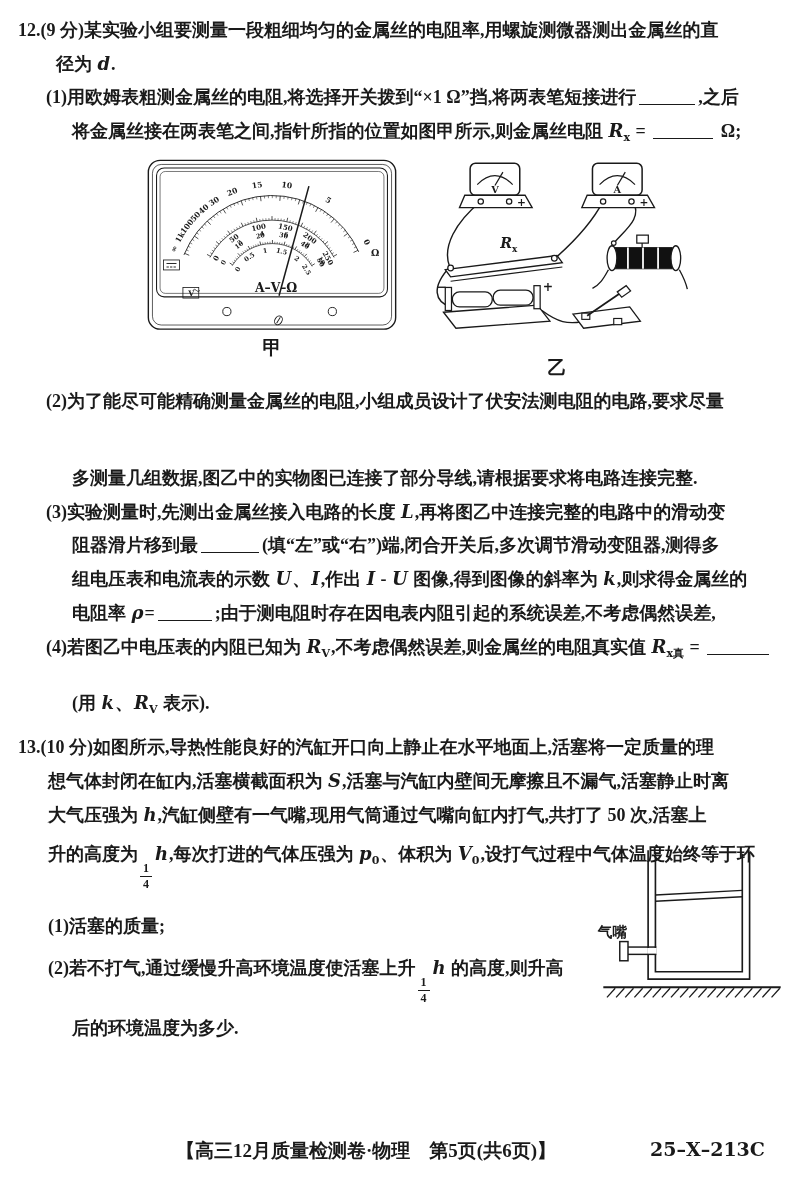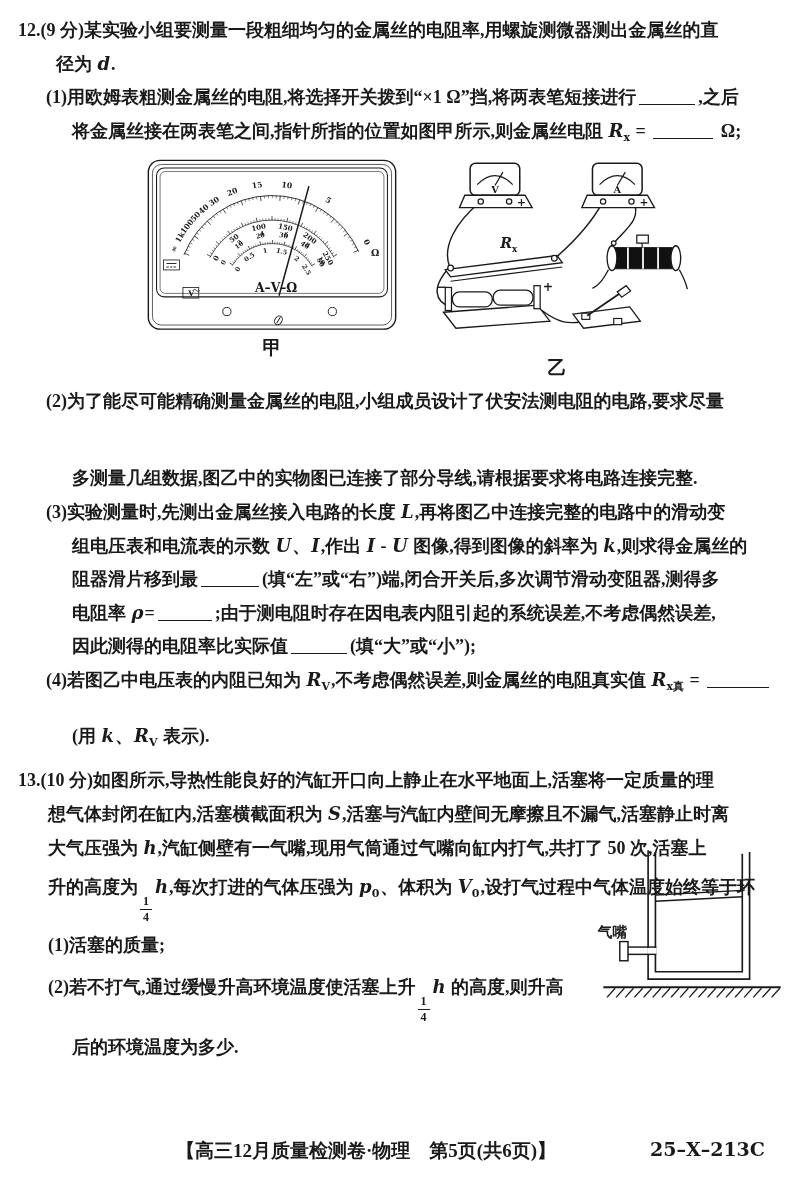--- a/index.html
+++ b/index.html
@@ -340,37 +340,36 @@
           </g>
         </svg>
         <div class="fig-cap">乙</div>
       </div>
     </div>
 
     <div>
         <div class="tline" style="padding-left: 28px;"><span>(2)为了能尽可能精确测量金属丝的电阻,小组成员设计了伏安法测电阻的电路,要求尽量</span></div>
         <div class="tline" style="padding-left: 54px; margin-top: 44px;"><span>多测量几组数据,图乙中的实物图已连接了部分导线,请根据要求将电路连接完整.</span></div>
         <div class="tline" style="padding-left: 28px;"><span>(3)实验测量时,先测出金属丝接入电路的长度 </span><span class="var">L</span><span>,再将图乙中连接完整的电路中的滑动变</span></div>
+        <div class="tline" style="padding-left: 54px;"><span>阻器滑片移到最</span><span class="blank" style="width: 58px;"></span><span>(填“左”或“右”)端,闭合开关后,多次调节滑动变阻器,测得多</span></div>
         <div class="tline" style="padding-left: 54px;"><span>组电压表和电流表的示数 </span><span class="var">U</span><span>、</span><span class="var">I</span><span>,作出 </span><span class="var">I</span><span> - </span><span class="var">U</span><span> 图像,得到图像的斜率为 </span><span class="var">k</span><span>,则求得金属丝的</span></div>
-        <div class="tline" style="padding-left: 54px;"><span>阻器滑片移到最</span><span class="blank" style="width: 58px;"></span><span>(填“左”或“右”)端,闭合开关后,多次调节滑动变阻器,测得多</span></div>
         <div class="tline" style="padding-left: 54px;"><span>电阻率 </span><span class="var">ρ</span><span>=</span><span class="blank" style="width: 54px;"></span><span>;由于测电阻时存在因电表内阻引起的系统误差,不考虑偶然误差,</span></div>
-        <div class="tline" style="padding-left: 54px;"><span>因此测得的电阻率比实际值</span><span class="blank" style="width: 56px;"></span><span>(填“大”或“小”);</span></div>
         <div class="tline" style="padding-left: 28px;"><span>(4)若图乙中电压表的内阻已知为 </span><span class="var">R<sub>V</sub></span><span>,不考虑偶然误差,则金属丝的电阻真实值 </span><span class="var">R<sub>x真</sub></span><span> = </span><span class="blank" style="width: 62px;"></span></div>
         <div class="tline" style="padding-left: 54px; margin-top: 16px;"><span>(用 </span><span class="var">k</span><span>、</span><span class="var">R<sub>V</sub></span><span> 表示).</span></div>
       </div>
 
     <div class="q13" style="margin-top:4px;">
         <div class="tline"><span>13.(10 分)如图所示,导热性能良好的汽缸开口向上静止在水平地面上,活塞将一定质量的理</span></div>
         <div class="tline" style="padding-left: 30px;"><span>想气体封闭在缸内,活塞横截面积为 </span><span class="var">S</span><span>,活塞与汽缸内壁间无摩擦且不漏气,活塞静止时离</span></div>
         <div class="tline" style="padding-left: 30px;"><span>大气压强为 </span><span class="var">h</span><span>,汽缸侧壁有一气嘴,现用气筒通过气嘴向缸内打气,共打了 50 次,活塞上</span></div>
         <div class="tline" style="padding-left: 30px; margin-top: 5px;"><span>升的高度为</span><span class="frac">
             <span class="num">1</span>
             <span class="den">4</span>
           </span><span class="var">h</span><span>,每次打进的气体压强为 </span><span class="var">p<sub>0</sub></span><span>、体积为 </span><span class="var">V<sub>0</sub></span><span>,设打气过程中气体温度始终等于环</span></div>
-        <div class="tline" style="padding-left: 30px; margin-top: 4px; font-family: Liberation Serif, serif;"><span>(1)活塞的质量;</span></div>
+        <div class="tline" style="padding-left: 30px; margin-top: 18px; font-family: Liberation Serif, serif;"><span>(1)活塞的质量;</span></div>
         <div class="tline" style="padding-left: 30px; margin-top: 8px; max-width: 560px;"><span>(2)若不打气,通过缓慢升高环境温度使活塞上升</span><span class="frac">
             <span class="num">1</span>
             <span class="den">4</span>
           </span><span class="var">h</span><span> 的高度,则升高</span></div>
         <div class="tline" style="padding-left: 54px; margin-top: 6px; max-width: 560px;"><span>后的环境温度为多少.</span></div>
       </div>
   </div>
 
   <div class="cyl-fig">
     <svg viewBox="0 0 210 185" width="192">

